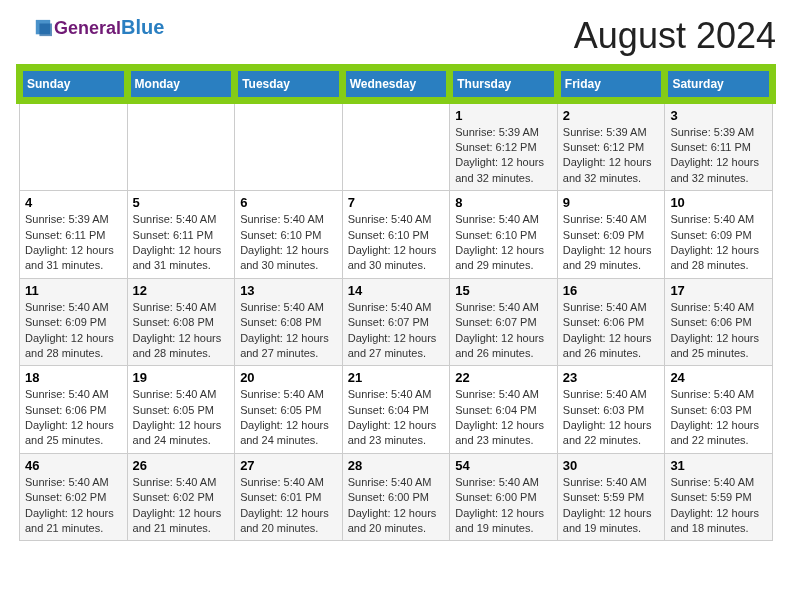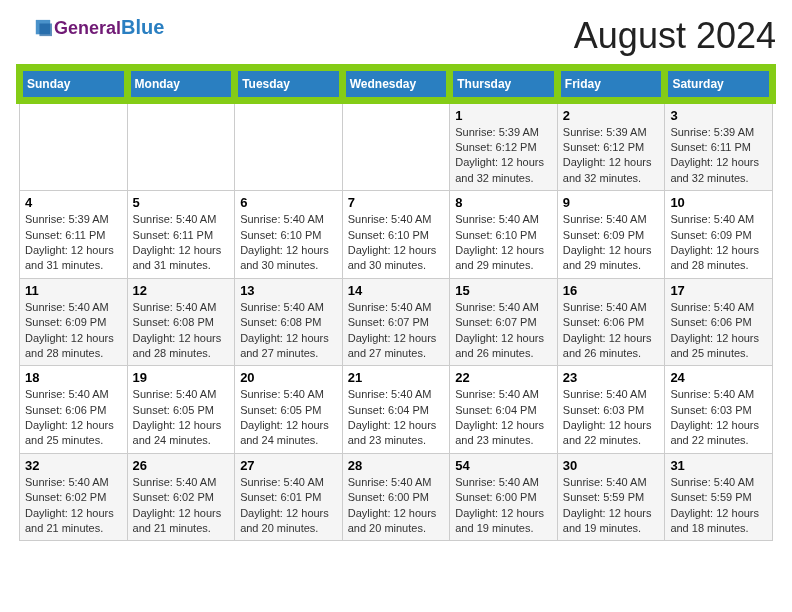--- a/index.html
+++ b/index.html
@@ -222,21 +222,21 @@
           <div class="day-number">23</div>
           <div class="day-info">Sunrise: 5:40 AM<br>Sunset: 6:03 PM<br>Daylight: 12 hours and 22 minutes.</div>
         </td>
         <td>
           <div class="day-number">24</div>
           <div class="day-info">Sunrise: 5:40 AM<br>Sunset: 6:03 PM<br>Daylight: 12 hours and 22 minutes.</div>
         </td>
       </tr>
       <tr>
         <td>
-          <div class="day-number">32</div>
+          <div class="day-number">46</div>
           <div class="day-info">Sunrise: 5:40 AM<br>Sunset: 6:02 PM<br>Daylight: 12 hours and 21 minutes.</div>
         </td>
         <td>
           <div class="day-number">26</div>
           <div class="day-info">Sunrise: 5:40 AM<br>Sunset: 6:02 PM<br>Daylight: 12 hours and 21 minutes.</div>
         </td>
         <td>
           <div class="day-number">27</div>
           <div class="day-info">Sunrise: 5:40 AM<br>Sunset: 6:01 PM<br>Daylight: 12 hours and 20 minutes.</div>
         </td>

